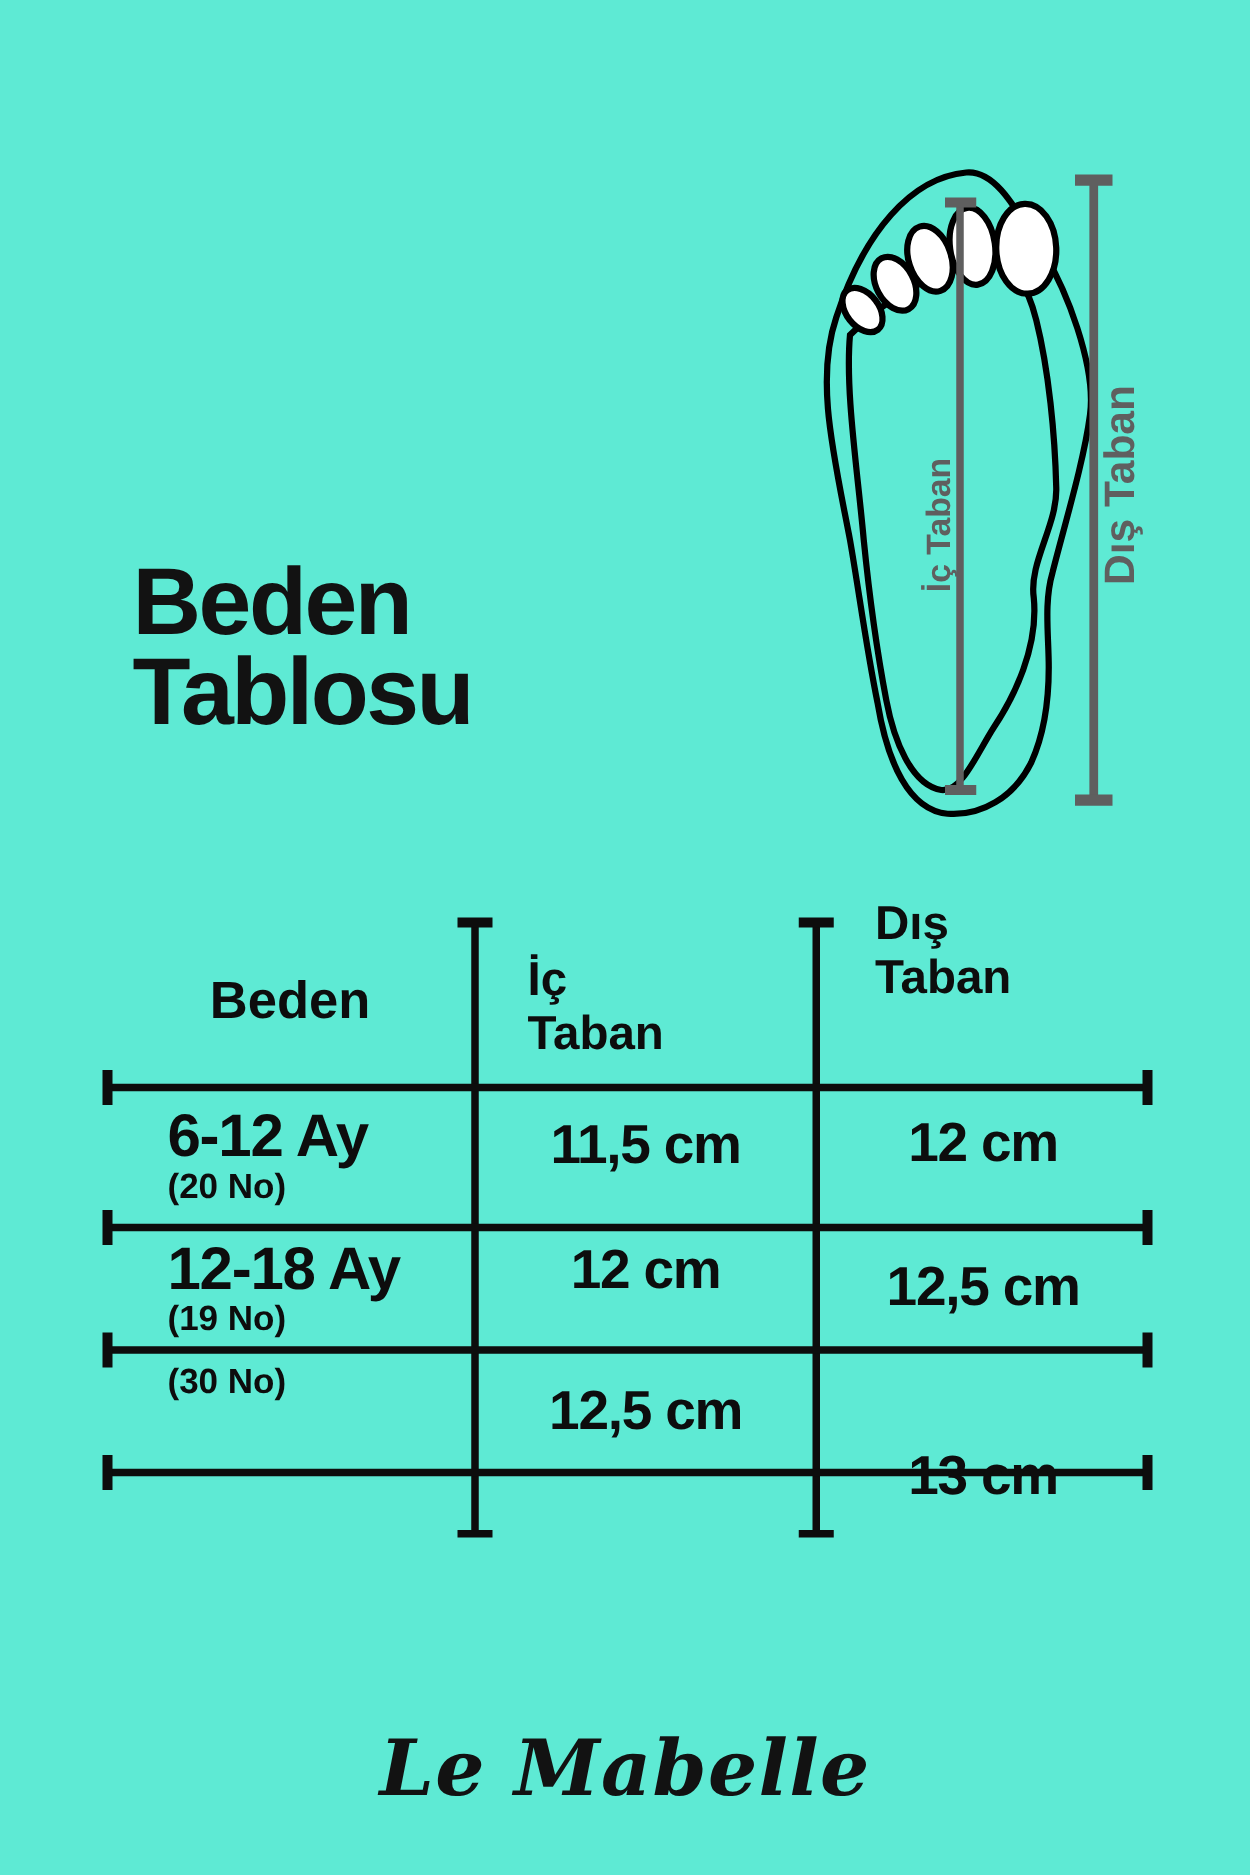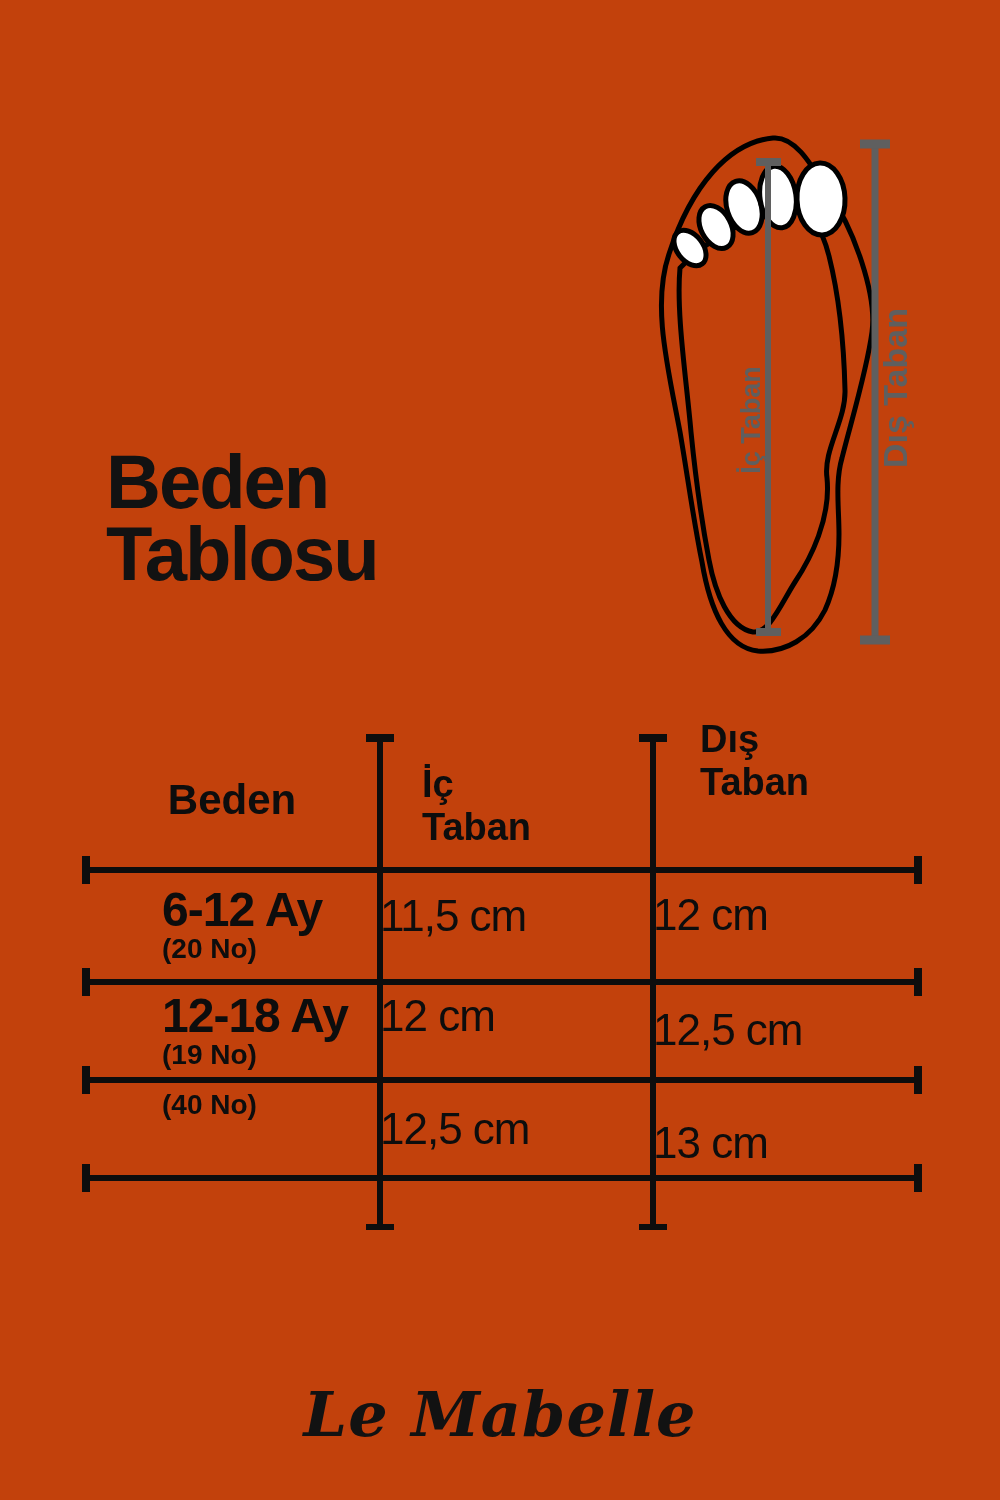--- a/index.html
+++ b/index.html
@@ -2,21 +2,21 @@
 <html><head>
 <meta charset="utf-8">
 <style>
   * { margin:0; padding:0; box-sizing:border-box; }
   html,body { background:#ffffff; }
   body {
     width:1000px; height:1500px;
     font-family:"Liberation Sans", sans-serif;
     position:relative; overflow:hidden;
   }
-  .canvas { position:relative; width:1000px; height:1500px; background:#c2410c; }
+  .canvas { position:relative; width:1000px; height:1500px; background:#5eead4; }
 
   
   .title {
     position:absolute; left:106px; top:446px;
     font-size:76px; line-height:72px; font-weight:bold;
     letter-spacing:-2px; color:#121212;
   }
   .title span { display:block; }
 
   
@@ -26,39 +26,39 @@
   
   .table-lines { position:absolute; left:0; top:710px; width:1000px; height:520px; }
 
   
   .th { position:absolute; font-weight:bold; color:#0d0d0d; }
   .th-beden { left:84px; top:777px; width:296px; text-align:center; font-size:42px; line-height:46px; }
   .th-ic  { left:422px; top:763px; font-size:38px; line-height:43px; }
   .th-dis { left:700px; top:718px; font-size:38px; line-height:43px; }
   .th-line { display:block; }
 
-  .size-cell { position:absolute; left:162px; color:#0d0d0d; }
+  .size-cell { position:absolute; left:134px; color:#0d0d0d; }
   .size-main { font-size:48px; line-height:47px; font-weight:bold; letter-spacing:-1px; }
   .size-sub  { font-size:28px; line-height:31px; font-weight:bold; }
   .size-r1 { top:886px; }
   .size-r2 { top:992px; }
   .size-r3 { top:1089px; }
 
   .val {
-    position:absolute; font-size:44px; line-height:48px; font-weight:normal;
-    color:#0d0d0d; letter-spacing:-1px;
+    position:absolute; font-size:44px; line-height:48px; font-weight:bold;
+    color:#0d0d0d; text-align:center; letter-spacing:-1px;
   }
   .c2 { left:380px; width:273px; }
   .c3 { left:653px; width:267px; }
   .v-r1c2 { top:892px; }
   .v-r1c3 { top:891px; }
   .v-r2c2 { top:992px; }
   .v-r2c3 { top:1006px; }
   .v-r3c2 { top:1105px; }
-  .v-r3c3 { top:1119px; }
+  .v-r3c3 { top:1157px; }
 
   
   .brand {
     position:absolute; left:0; top:1378px; width:1000px; text-align:center;
     font-family:"DejaVu Serif", serif; font-style:italic; font-weight:bold;
     font-size:62px; color:#121212; letter-spacing:1px;
   }
 </style>
 </head>
 <body>
@@ -156,20 +156,20 @@
   <div class="val c3 v-r1c3">12 cm</div>
 
   <div class="size-cell size-r2">
     <div class="size-main">12-18 Ay</div>
     <div class="size-sub">(19 No)</div>
   </div>
   <div class="val c2 v-r2c2">12 cm</div>
   <div class="val c3 v-r2c3">12,5 cm</div>
 
   <div class="size-cell size-r3">
-    <div class="size-sub">(40 No)</div>
+    <div class="size-sub">(30 No)</div>
   </div>
   <div class="val c2 v-r3c2">12,5 cm</div>
   <div class="val c3 v-r3c3">13 cm</div>
 
   <div class="brand">Le Mabelle</div>
 
 </div>
 
 </body></html>

